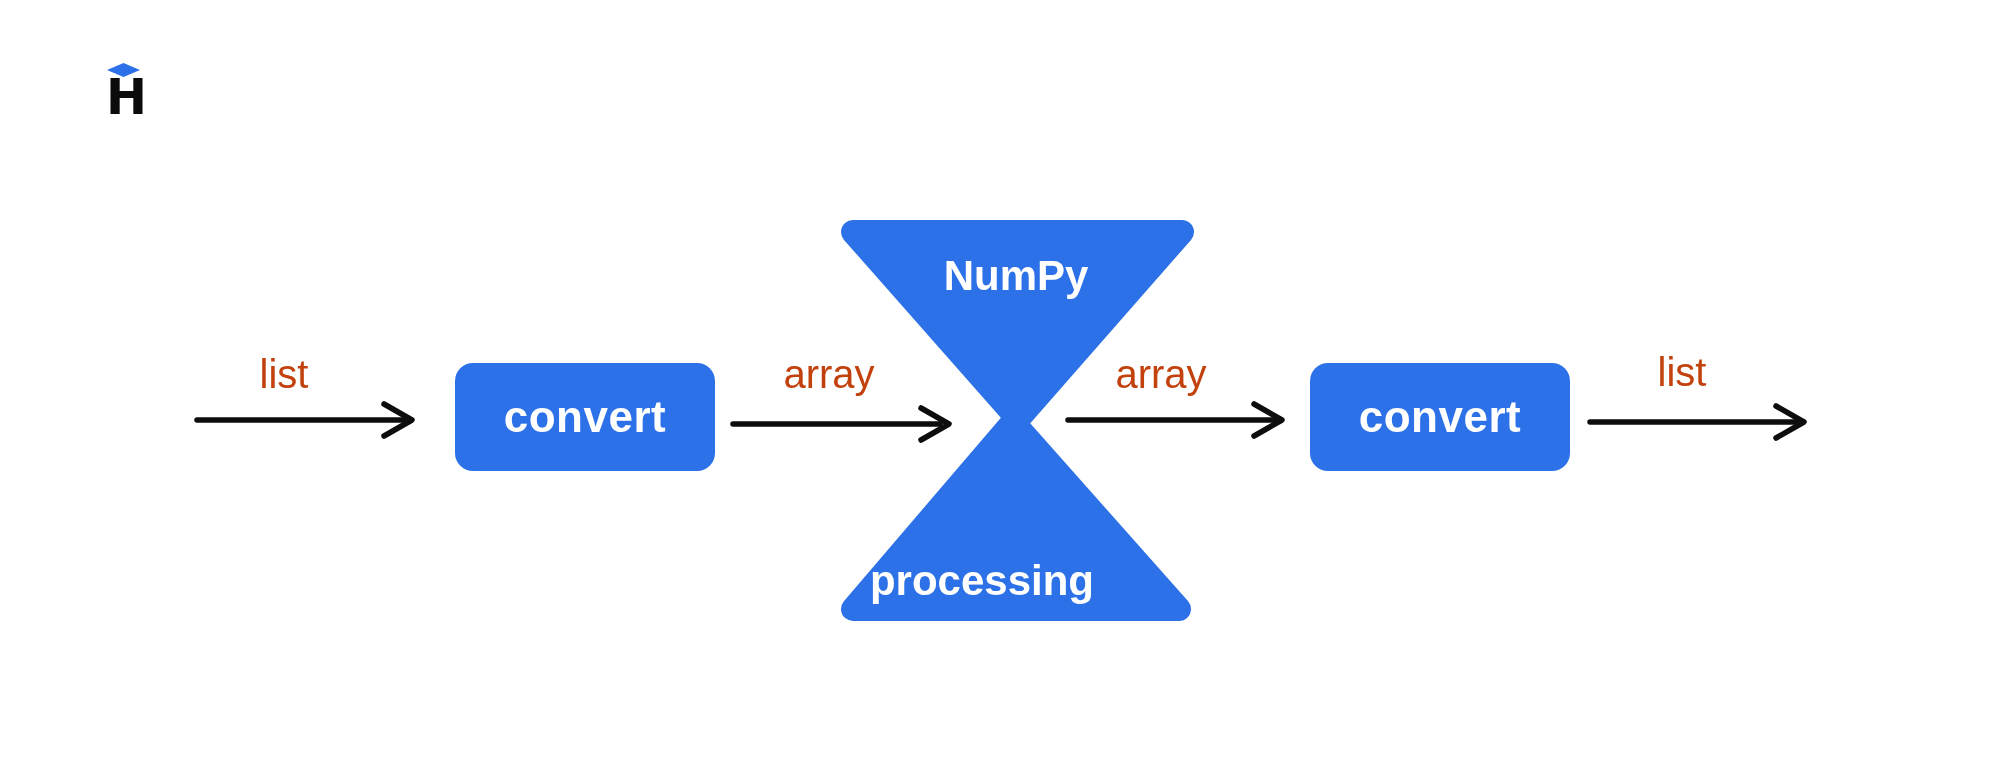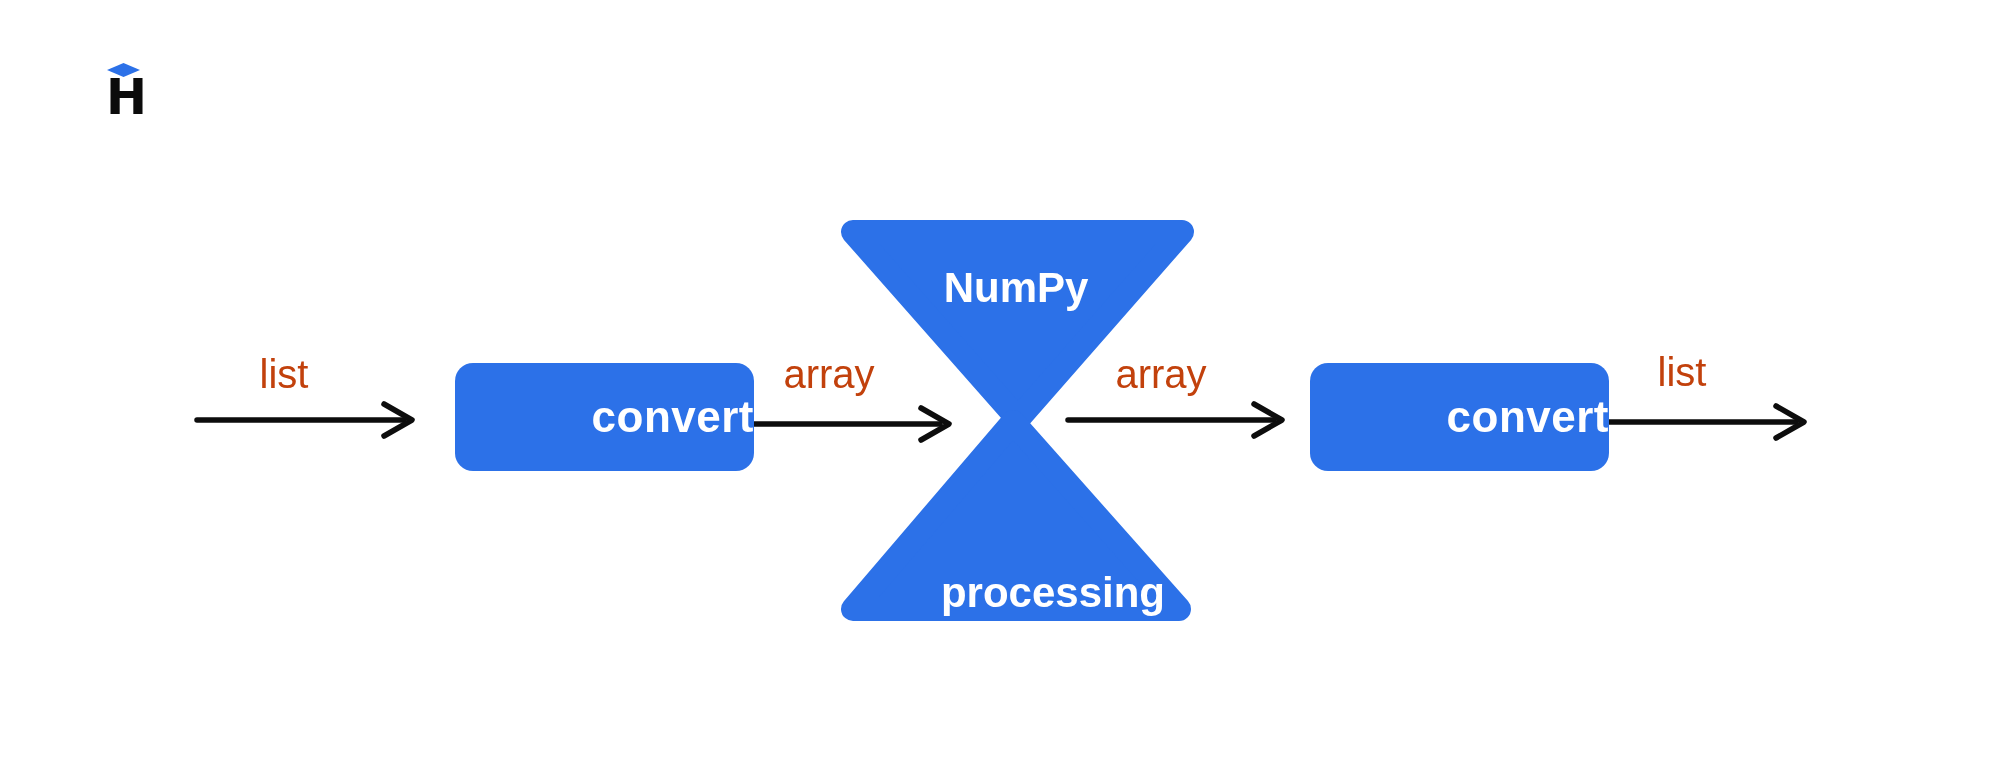--- a/index.html
+++ b/index.html
@@ -25,36 +25,34 @@
     white-space: nowrap;
   }
   .convert-btn {
     position: absolute;
     width: 260px;
     height: 108px;
     background: #2c71e8;
     border-radius: 18px;
     display: flex;
     align-items: center;
-    justify-content: flex-end;
+    justify-content: center;
     color: #ffffff;
     font-size: 44px;
     font-weight: 600;
     letter-spacing: 0.5px;
-    padding-left: 39px;
   }
   .hg-text {
     position: absolute;
     transform: translateX(-50%);
     color: #ffffff;
     font-size: 42px;
     font-weight: 600;
     line-height: 46px;
     white-space: nowrap;
-    margin-top: 12px;
   }
   .logo {
     position: absolute;
     left: 104px;
     top: 60px;
     width: 40px;
     height: 62px;
   }
   .logo-cap {
     position: absolute;
@@ -119,15 +117,15 @@
   <div class="flow-label" style="left:1682px; top:350px;">list</div>
 
   <div class="convert-btn" style="left:455px; top:363px;">
     <span>convert</span>
   </div>
   <div class="convert-btn" style="left:1310px; top:363px;">
     <span>convert</span>
   </div>
 
   <div class="hg-text" style="left:1016px; top:253px;">NumPy</div>
-  <div class="hg-text" style="left:1053px; top:558px;">processing</div>
+  <div class="hg-text" style="left:982px; top:558px;">processing</div>
 
 </div>
 
 </body></html>

